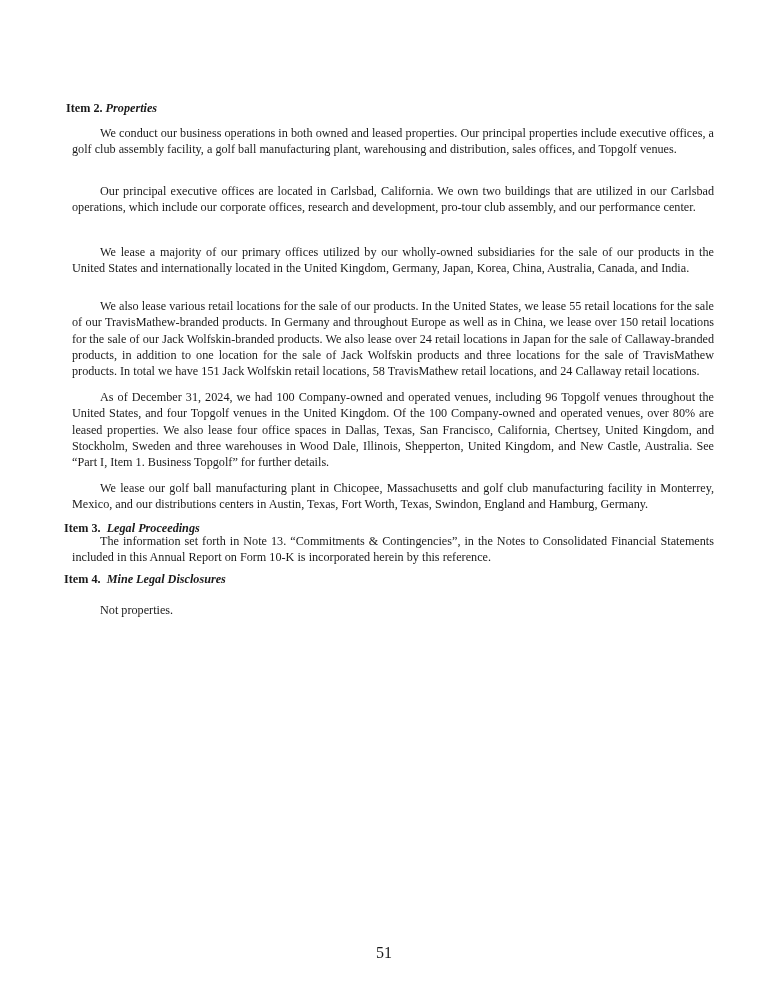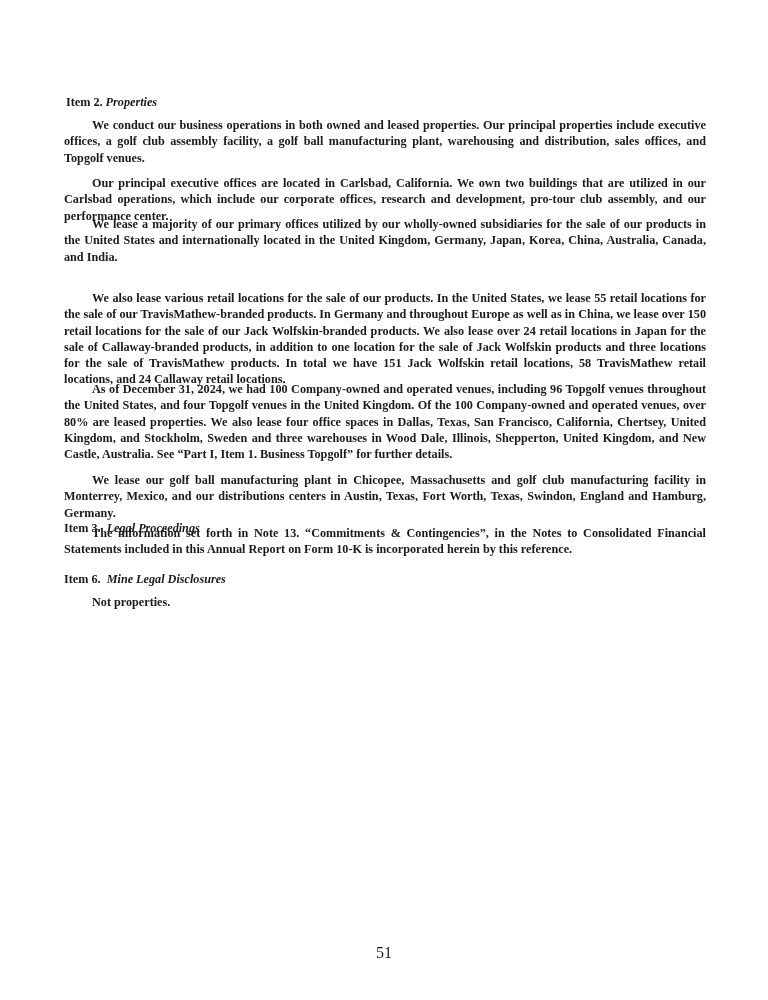--- a/index.html
+++ b/index.html
@@ -2,45 +2,45 @@
 <html><head>
   <meta charset="utf-8">
   <style>
     html, body { margin: 0; padding: 0; background: #ffffff; }
     body { width: 768px; height: 1000px; position: relative; overflow: hidden;
       font-family: "Liberation Serif", "DejaVu Serif", serif; color: #1a1a1a; }
     .page { position: absolute; left: 64px; top: 0; width: 642px; }
     .heading { font-size: 12.2px; margin: 0; line-height: 16px; }
     .heading b { font-weight: bold; }
     .heading i { font-weight: bold; font-style: italic; }
-    p.para { font-size: 12.2px; line-height: 16.3px; margin: 0; text-align: justify; text-indent: 28px; font-weight: bold; }
+    p.para { font-size: 12.2px; line-height: 16.3px; margin: 8px; text-align: justify; text-indent: 28px; }
     .page-number { position: absolute; top: 944px; left: 0; width: 768px; text-align: center; font-size: 16px; }
   </style>
 </head>
 <body>
 
 <div class="page">
-  <div class="heading" style="position:absolute; top:94px; left:2px;">
+  <div class="heading" style="position:absolute; top:100px; left:2px;">
     <b>Item 2.</b>
     <i>Properties</i>
   </div>
 
   <p class="para" style="position:absolute; top:117px; width:642px;">We conduct our business operations in both owned and leased properties. Our principal properties include executive offices, a golf club assembly facility, a golf ball manufacturing plant, warehousing and distribution, sales offices, and Topgolf venues.</p>
   <p class="para" style="position:absolute; top:175px; width:642px;">Our principal executive offices are located in Carlsbad, California. We own two buildings that are utilized in our Carlsbad operations, which include our corporate offices, research and development, pro-tour club assembly, and our performance center.</p>
-  <p class="para" style="position:absolute; top:216px; width:642px;">We lease a majority of our primary offices utilized by our wholly-owned subsidiaries for the sale of our products in the United States and internationally located in the United Kingdom, Germany, Japan, Korea, China, Australia, Canada, and India.</p>
+  <p class="para" style="position:absolute; top:236px; width:642px;">We lease a majority of our primary offices utilized by our wholly-owned subsidiaries for the sale of our products in the United States and internationally located in the United Kingdom, Germany, Japan, Korea, China, Australia, Canada, and India.</p>
   <p class="para" style="position:absolute; top:290px; width:642px;">We also lease various retail locations for the sale of our products. In the United States, we lease 55 retail locations for the sale of our TravisMathew-branded products. In Germany and throughout Europe as well as in China, we lease over 150 retail locations for the sale of our Jack Wolfskin-branded products. We also lease over 24 retail locations in Japan for the sale of Callaway-branded products, in addition to one location for the sale of Jack Wolfskin products and three locations for the sale of TravisMathew products. In total we have 151 Jack Wolfskin retail locations, 58 TravisMathew retail locations, and 24 Callaway retail locations.</p>
   <p class="para" style="position:absolute; top:381px; width:642px;">As of December 31, 2024, we had 100 Company-owned and operated venues, including 96 Topgolf venues throughout the United States, and four Topgolf venues in the United Kingdom. Of the 100 Company-owned and operated venues, over 80% are leased properties. We also lease four office spaces in Dallas, Texas, San Francisco, California, Chertsey, United Kingdom, and Stockholm, Sweden and three warehouses in Wood Dale, Illinois, Shepperton, United Kingdom, and New Castle, Australia. See “Part I, Item 1. Business Topgolf” for further details.</p>
   <p class="para" style="position:absolute; top:472px; width:642px;">We lease our golf ball manufacturing plant in Chicopee, Massachusetts and golf club manufacturing facility in Monterrey, Mexico, and our distributions centers in Austin, Texas, Fort Worth, Texas, Swindon, England and Hamburg, Germany.</p>
 
   <div class="heading" style="position:absolute; top:520px; left:0;">
     <b>Item 3.</b>&nbsp;
     <i>Legal Proceedings</i>
   </div>
   <p class="para" style="position:absolute; top:525px; width:642px;">The information set forth in Note 13. “Commitments &amp; Contingencies”, in the Notes to Consolidated Financial Statements included in this Annual Report on Form 10-K is incorporated herein by this reference.</p>
 
   <div class="heading" style="position:absolute; top:571px; left:0;">
-    <b>Item 6.</b>&nbsp;
+    <b>Item 4.</b>&nbsp;
     <i>Mine Legal Disclosures</i>
   </div>
   <p class="para" style="position:absolute; top:594px; width:642px;">Not properties.</p>
 </div>
 
 <div class="page-number">51</div>
 
 </body></html>

